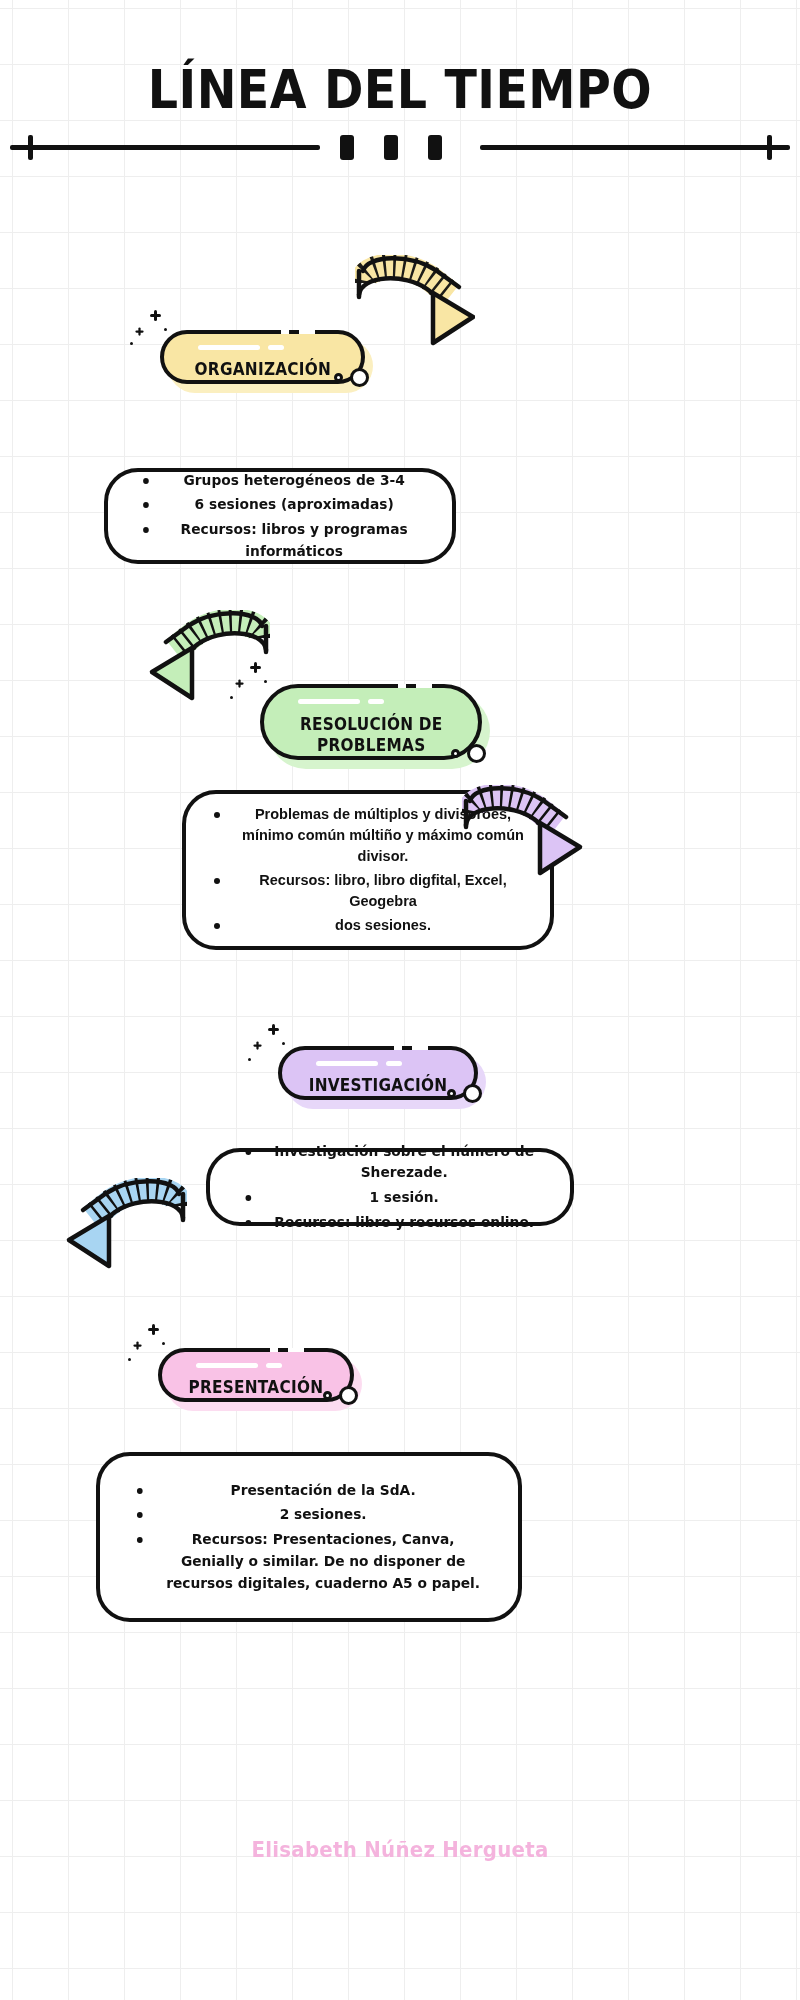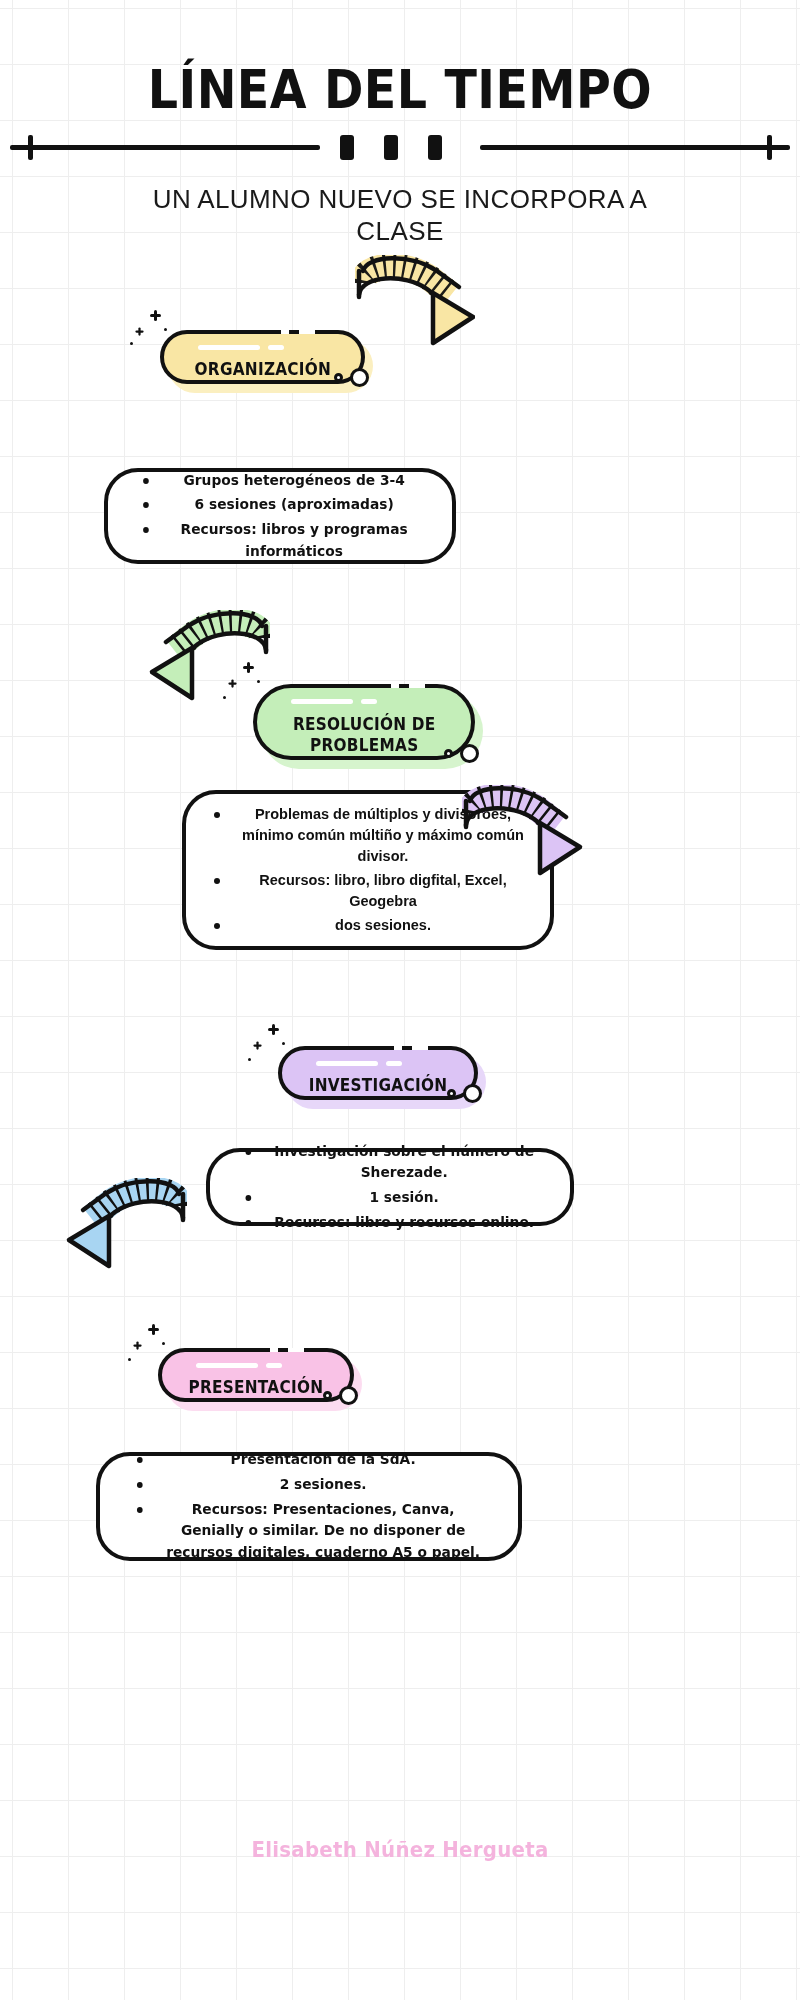--- a/index.html
+++ b/index.html
@@ -269,21 +269,20 @@
     <div id="divider">
       <div class="div-cap l"></div>
       <div class="div-rule left"></div>
       <div class="div-dash d1"></div>
       <div class="div-dash d2"></div>
       <div class="div-dash d3"></div>
       <div class="div-rule right"></div>
       <div class="div-cap r"></div>
     </div>
 
-    <div id="subtitle">UN ALUMNO NUEVO SE INCORPORA A CLASE</div>
   </div>
 
   <div class="step">
 
     <svg class="arrow" style="left:355px; top:255px;" width="120" height="110" viewBox="0 0 120 110">
       <path d="M8,28 C8,8 52,6 76,24 L96,40" fill="none" stroke="#f9e6a4" stroke-width="26" stroke-linecap="butt"></path>
       <path d="M8,28 C8,8 52,6 76,24 L96,40" fill="none" stroke="#111111" stroke-width="26" stroke-linecap="butt" stroke-dasharray="2.5 7" opacity="0.95"></path>
       <path d="M8,28 C8,8 52,6 76,24 L96,40" fill="none" stroke="#f9e6a4" stroke-width="18" stroke-linecap="butt" opacity="0"></path>
       <path d="M8,16 C12,0 56,-2 82,16 L104,32" fill="none" stroke="#111111" stroke-width="4.5" stroke-linecap="round"></path>
       <path d="M4,40 C6,20 50,18 72,34 L90,48" fill="none" stroke="#111111" stroke-width="4.5" stroke-linecap="round"></path>
@@ -325,21 +324,21 @@
       <g transform="translate(125,0) scale(-1,1)">
         <path d="M8,28 C8,8 52,6 76,24 L96,40" fill="none" stroke="#c4eeb9" stroke-width="26" stroke-linecap="butt"></path>
         <path d="M8,28 C8,8 52,6 76,24 L96,40" fill="none" stroke="#111111" stroke-width="26" stroke-linecap="butt" stroke-dasharray="2.5 7"></path>
         <path d="M8,16 C12,0 56,-2 82,16 L104,32" fill="none" stroke="#111111" stroke-width="4.5" stroke-linecap="round"></path>
         <path d="M4,40 C6,20 50,18 72,34 L90,48" fill="none" stroke="#111111" stroke-width="4.5" stroke-linecap="round"></path>
         <path d="M78,38 L118,62 L78,88 Z" fill="#c4eeb9" stroke="#111111" stroke-width="4.5" stroke-linejoin="round"></path>
         <path d="M4,16 L4,42" stroke="#111111" stroke-width="4.5" stroke-linecap="round"></path>
       </g>
     </svg>
 
-    <div class="badge-wrap" style="left:253px; top:684px; width:222px;">
+    <div class="badge-wrap" style="left:260px; top:684px; width:222px;">
       <div class="sparkles" style="left:-32px; top:-24px;">
         <span class="spk star" style="left:22px; top:2px;"></span>
         <span class="spk star" style="left:6px; top:18px; transform:scale(0.75);"></span>
         <span class="spk dot" style="left:36px; top:20px;"></span>
         <span class="spk dot" style="left:2px; top:36px;"></span>
       </div>
       <div class="badge-shadow" style="background:#d6f4cd;"></div>
       <div class="badge two-line" style="background:#c4eeb9;">
         <span class="badge-gloss"></span>
         <span class="badge-gloss2"></span>
@@ -425,21 +424,21 @@
         <span class="badge-gloss"></span>
         <span class="badge-gloss2"></span>
         <span class="badge-notch"></span>
         <span class="badge-notch2"></span>
         <span class="badge-label">PRESENTACIÓN</span>
         <span class="badge-circ-lg"></span>
         <span class="badge-circ-sm"></span>
       </div>
     </div>
 
-    <div class="card cond" style="left:96px; top:1452px; width:426px; height:109px;">
+    <div class="card cond" style="left:96px; top:1452px; width:426px; height:170px;">
       <ul class="card-list">
         <li>Presentación de la SdA.</li>
         <li>2 sesiones.</li>
         <li>Recursos: Presentaciones, Canva, Genially o similar. De no disponer de recursos digitales, cuaderno A5 o papel.</li>
       </ul>
     </div>
   </div>
 
   <div id="footer">Elisabeth Núñez Hergueta</div>
 

